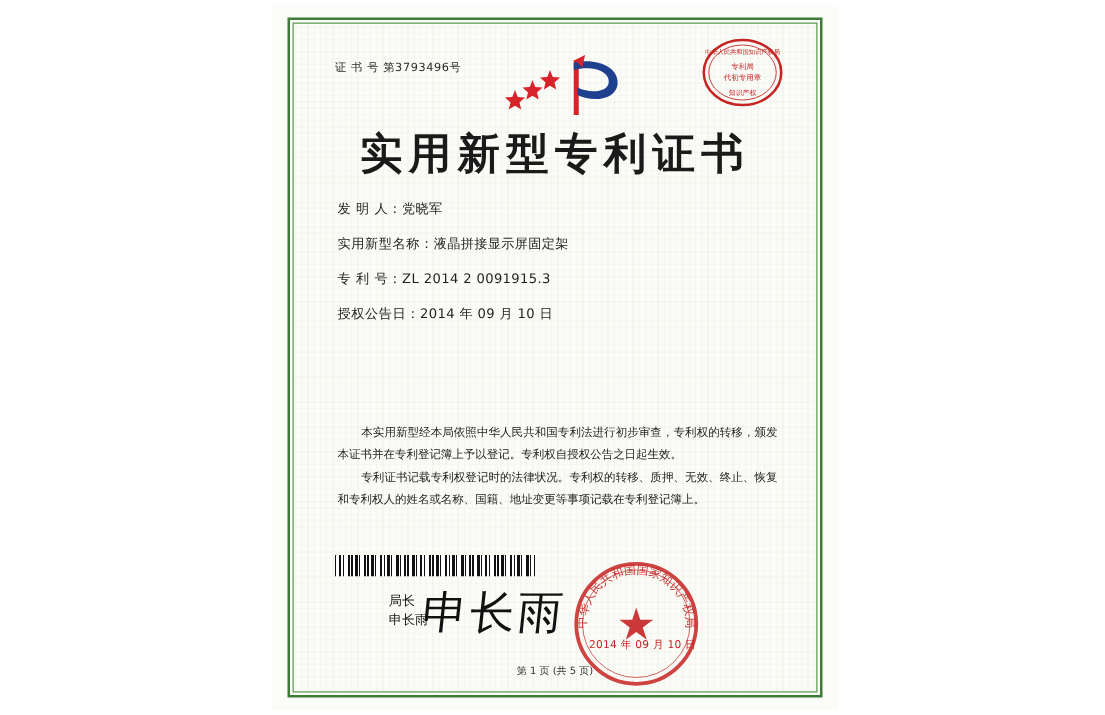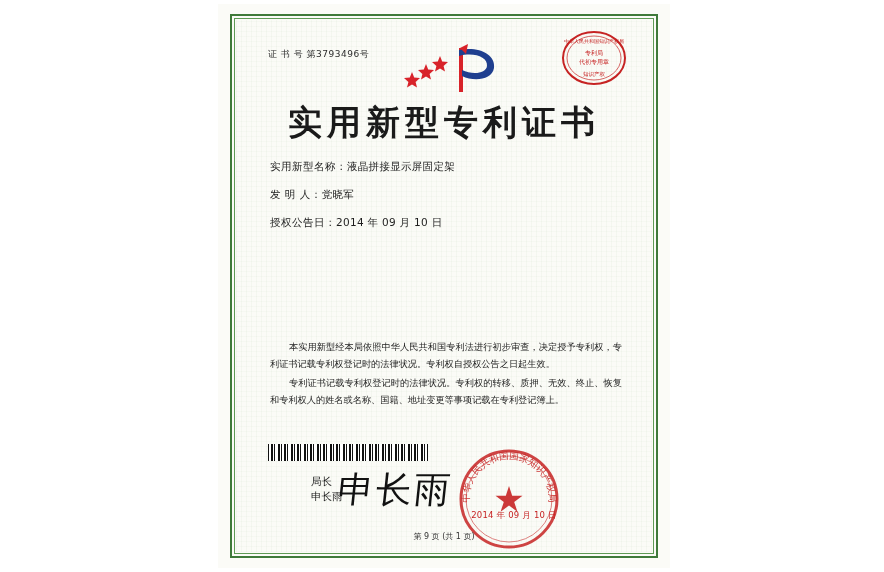--- a/index.html
+++ b/index.html
@@ -228,32 +228,35 @@
         <text x="36" y="27" font-family="DejaVu Sans, sans-serif" font-size="6" fill="#c62323" text-anchor="middle">专利局</text>
         <text x="36" y="36" font-family="DejaVu Sans, sans-serif" font-size="6" fill="#c62323" text-anchor="middle">代初专用章</text>
         <text x="36" y="48" font-family="DejaVu Sans, sans-serif" font-size="5.5" fill="#c62323" text-anchor="middle">知识产权</text>
       </svg>
     </div>
 
     <div class="title">实用新型专利证书</div>
 
     <div class="fields">
       <div class="field">
+        <span class="lbl">发  明  人：</span><span class="val">党晓军</span>
+      </div>
+      <div class="field">
         <span class="lbl">实用新型名称：</span><span class="val">液晶拼接显示屏固定架</span>
       </div>
       <div class="field">
-        <span class="lbl">发  明  人：</span><span class="val">党晓军</span>
+        <span class="lbl">专  利  号：</span><span class="val">ZL 2014 2 0091915.3</span>
       </div>
       <div class="field">
         <span class="lbl">授权公告日：</span><span class="val">2014 年 09 月 10 日</span>
       </div>
     </div>
 
     <div class="body-text">
-      <p>本实用新型经本局依照中华人民共和国专利法进行初步审查，决定授予专利权，专利证书记载专利权登记时的法律状况。专利权自授权公告之日起生效。</p>
+      <p>本实用新型经本局依照中华人民共和国专利法进行初步审查，专利权的转移，颁发本证书并在专利登记簿上予以登记。专利权自授权公告之日起生效。</p>
       <p>专利证书记载专利权登记时的法律状况。专利权的转移、质押、无效、终止、恢复和专利权人的姓名或名称、国籍、地址变更等事项记载在专利登记簿上。</p>
     </div>
 
     <div class="barcode"></div>
 
     <div class="signature-block">
       <div>局长</div>
       <div>申长雨</div>
     </div>
 
@@ -267,16 +270,16 @@
         <text font-family="DejaVu Sans, sans-serif" font-size="9.5" fill="#c62323" opacity="0.9">
           <textPath href="#sealArc" startOffset="50%" text-anchor="middle">中华人民共和国国家知识产权局</textPath>
         </text>
         <g fill="#c62323" opacity="0.9">
           <polygon points="53,40 56.2,49.8 66.5,49.8 58.2,55.9 61.4,65.7 53,59.6 44.6,65.7 47.8,55.9 39.5,49.8 49.8,49.8"></polygon>
         </g>
       </svg>
     </div>
     <div class="seal-date">2014 年 09 月 10 日</div>
 
-    <div class="page-foot">第 9 页 (共 1 页)</div>
+    <div class="page-foot">第 1 页 (共 5 页)</div>
 
   </div>
 </div>
 
 </body></html>

